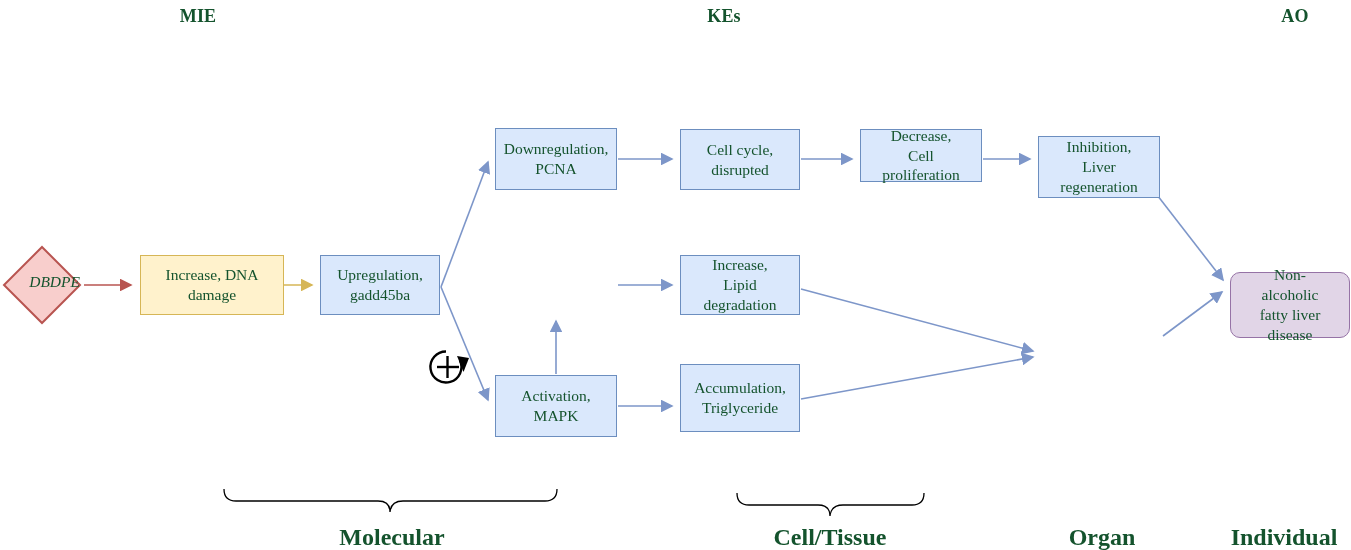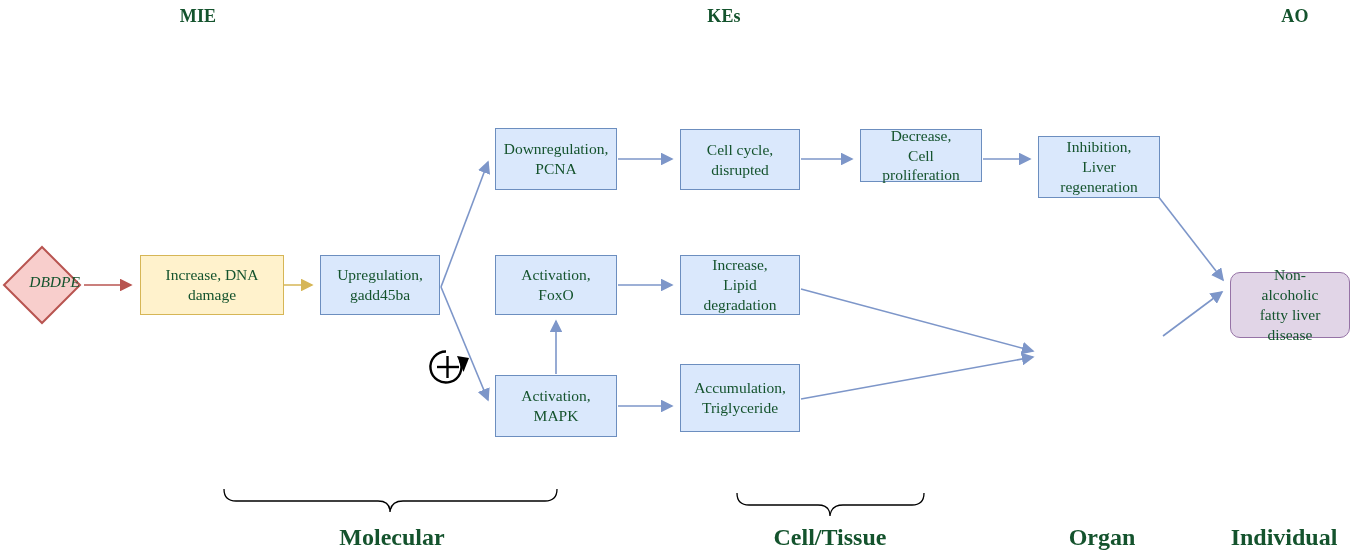--- a/index.html
+++ b/index.html
@@ -112,21 +112,20 @@
 
   <div class="node node-ke" style="left:680px;top:129px;width:120px;height:61px">Cell cycle,
 disrupted</div>
 
   <div class="node node-ke" style="left:860px;top:129px;width:122px;height:53px">Decrease, Cell
 proliferation</div>
 
   <div class="node node-ke" style="left:1038px;top:136px;width:122px;height:62px">Inhibition, Liver
 regeneration</div>
 
-  <div class="node node-ke" style="left:495px;top:255px;width:122px;height:60px">Activation, FoxO</div>
 
   <div class="node node-ke" style="left:680px;top:255px;width:120px;height:60px">Increase, Lipid
 degradation</div>
 
   <div class="node node-ke" style="left:495px;top:375px;width:122px;height:62px">Activation,
 MAPK</div>
 
   <div class="node node-ke" style="left:680px;top:364px;width:120px;height:68px">Accumulation,
 Triglyceride</div>
 

